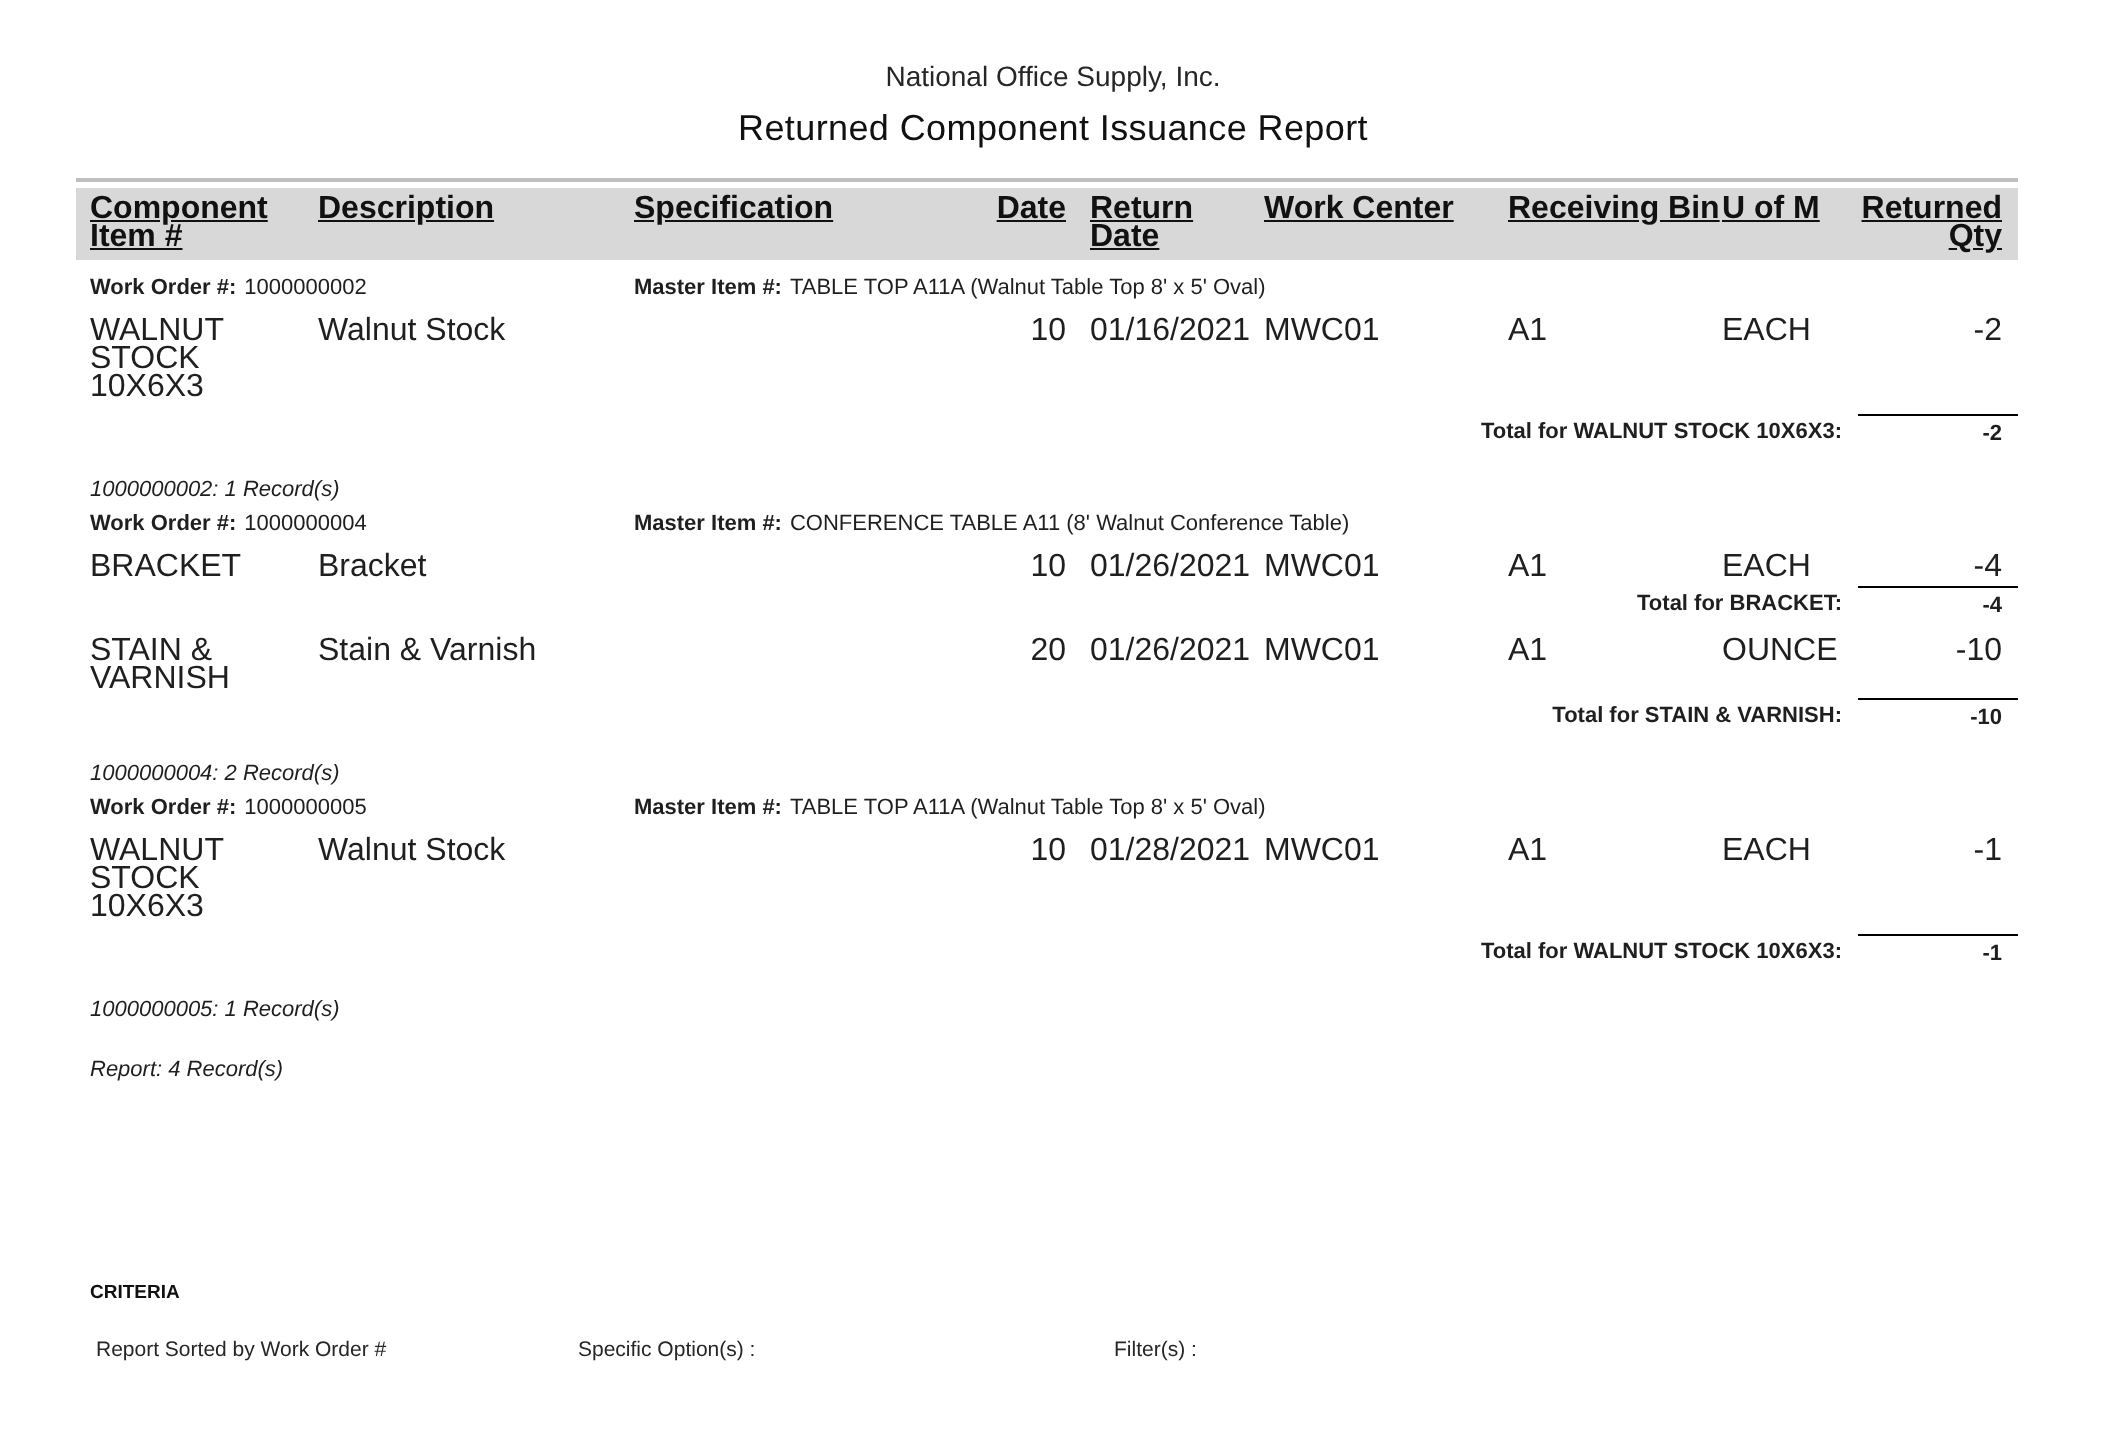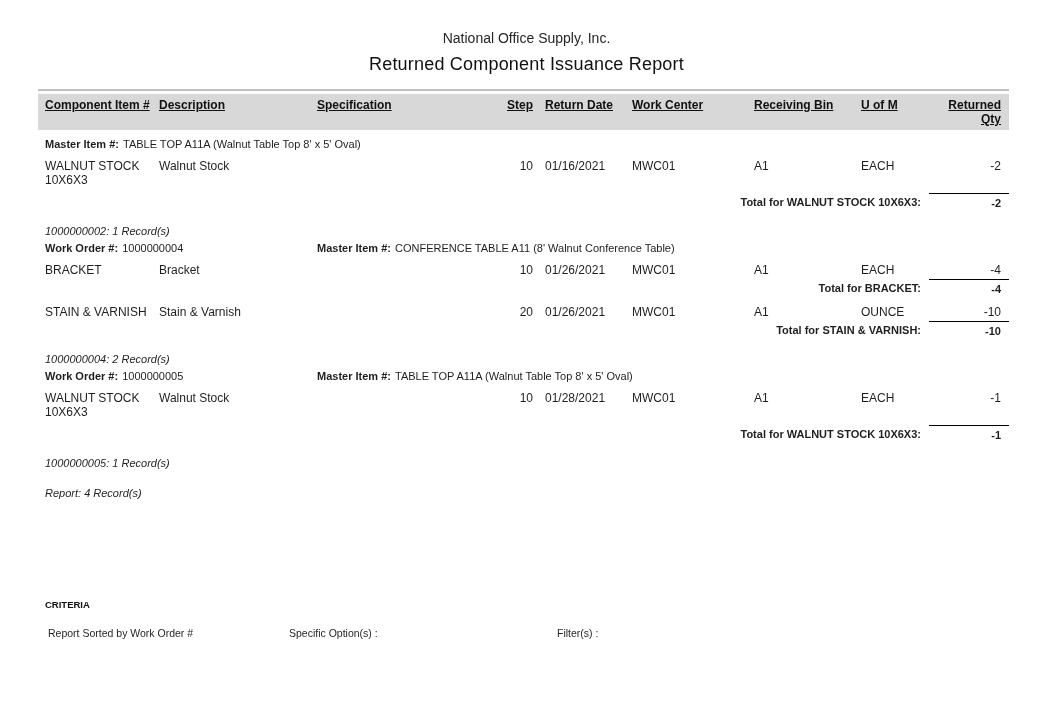--- a/index.html
+++ b/index.html
@@ -12,21 +12,21 @@
   .company{margin-top:30px;font-size:14px;color:#262626;}
   .report-title{margin-top:8px;font-size:18px;font-weight:400;color:#111;letter-spacing:.2px;}
 
   .sheet{width:971px;margin-left:38px;}
   .toprule{margin-top:14px;border-top:2px solid #bfbfbf;height:0;}
 
   .grid{
     display:grid;
     grid-template-columns:114px 158px 155px 67px 93px 122px 107px 68px 80px;
     padding-left:7px;
-    font-size:12px;line-height:14px;
+    font-size:16px;line-height:14px;
   }
   .band{
     margin-top:3px;background:#d8d8d8;
     padding-top:4px;padding-bottom:4px;
   }
   .band .hcell{font-weight:bold;text-decoration:underline;color:#111;}
   .step-cell{text-align:right;padding-right:6px;}
   .date-cell{padding-left:6px;}
   .qty-cell{text-align:right;padding-right:8px;}
 
@@ -58,29 +58,32 @@
 <div class="center company">National Office Supply, Inc.</div>
 <div class="center report-title">Returned Component Issuance Report</div>
 
 <div class="sheet">
   <div class="toprule"></div>
 
   <div class="grid band">
     <div class="hcell">Component Item #</div>
     <div class="hcell">Description</div>
     <div class="hcell">Specification</div>
-    <div class="hcell step-cell">Step</div>
+    <div class="hcell step-cell">Date</div>
     <div class="hcell date-cell">Return Date</div>
     <div class="hcell">Work Center</div>
     <div class="hcell">Receiving Bin</div>
     <div class="hcell">U of M</div>
     <div class="hcell qty-cell">Returned Qty</div>
   </div>
 
   <div class="group-header">
+    <div class="gh-left">
+      <span class="lbl">Work Order #:</span><span>1000000002</span>
+    </div>
     <div>
       <span class="lbl">Master Item #:</span><span>TABLE TOP A11A (Walnut Table Top 8' x 5' Oval)</span>
     </div>
   </div>
 
   <div class="grid data-row">
     <div>WALNUT STOCK 10X6X3</div>
     <div>Walnut Stock</div>
     <div></div>
     <div class="step-cell">10</div>

